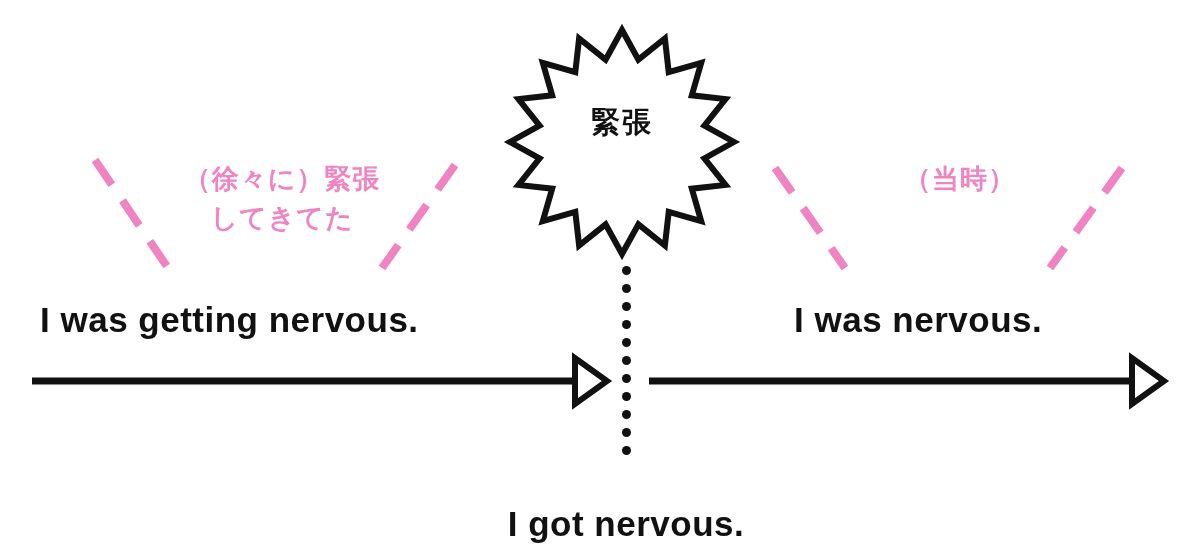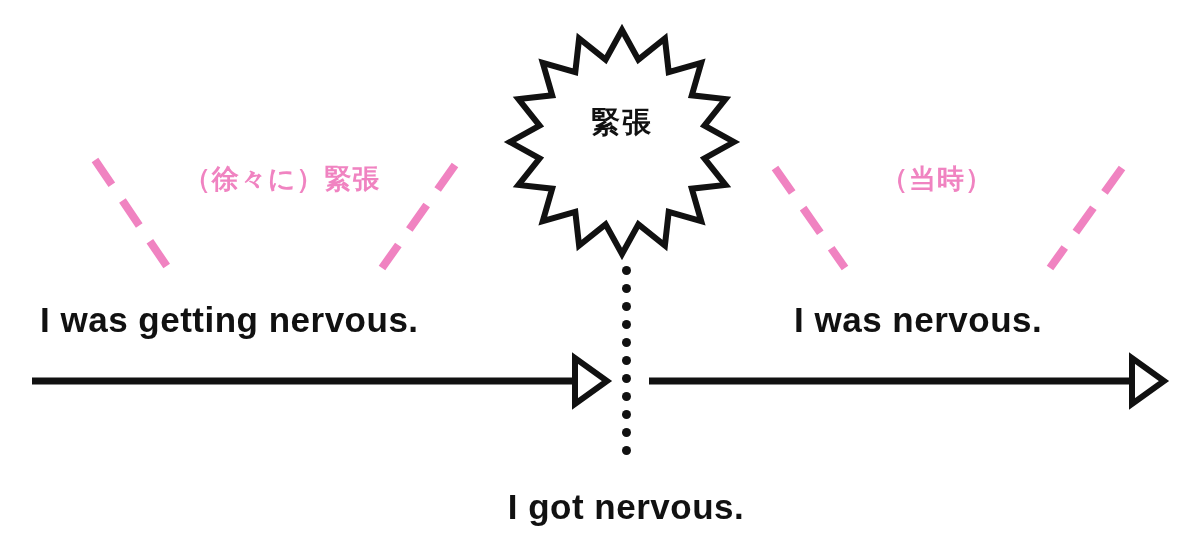--- a/index.html
+++ b/index.html
@@ -56,37 +56,37 @@
     font-size: 35px;
     font-weight: bold;
     color: var(--color-black, #111);
     letter-spacing: 0.5px;
     white-space: nowrap;
   }
   .sentence-left  { left: 40px;  top: 300px; }
   .sentence-right { left: 794px; top: 300px; }
   .sentence-bottom {
     left: 626px;
-    top: 487px;
+    top: 504px;
     transform: translateX(-50%);
   }
 
   
   .annotation {
     font-size: 27px;
     font-weight: bold;
     line-height: 39px;
     color: var(--color-pink, #f083c1);
     text-align: center;
     letter-spacing: 1px;
     white-space: nowrap;
     transform: translateX(-50%);
   }
   .annotation-left  { left: 282px; top: 160px; }
-  .annotation-right { left: 937px; top: 160px; }
+  .annotation-right { left: 960px; top: 160px; }
 
   
   .dashes-left-svg  { left: 80px;  top: 150px; }
   .dashes-right-svg { left: 760px; top: 150px; }
 </style>
 </head>
 <body>
 
 <div class="canvas">
 
@@ -126,20 +126,21 @@
     <line x1="375" y1="15" x2="302" y2="118" style="stroke: var(--color-pink, #f083c1);" stroke-width="8" stroke-dasharray="30 19"></line>
   </svg>
 
   <svg class="abs dashes-right-svg" width="380" height="130" viewBox="0 0 380 130">
     <line x1="15" y1="18" x2="85" y2="118" style="stroke: var(--color-pink, #f083c1);" stroke-width="8" stroke-dasharray="30 19"></line>
     <line x1="362" y1="18" x2="290" y2="118" style="stroke: var(--color-pink, #f083c1);" stroke-width="8" stroke-dasharray="30 19"></line>
   </svg>
 
   <div class="abs annotation annotation-left">
     <div>（徐々に）緊張</div>
+    <div>してきてた</div>
   </div>
   <div class="abs annotation annotation-right">
     <div>（当時）</div>
   </div>
 
   <div class="abs sentence sentence-right">I was nervous.</div>
   <div class="abs sentence sentence-left">I was getting nervous.</div>
   <div class="abs sentence sentence-bottom">I got nervous.</div>
 
 </div>

